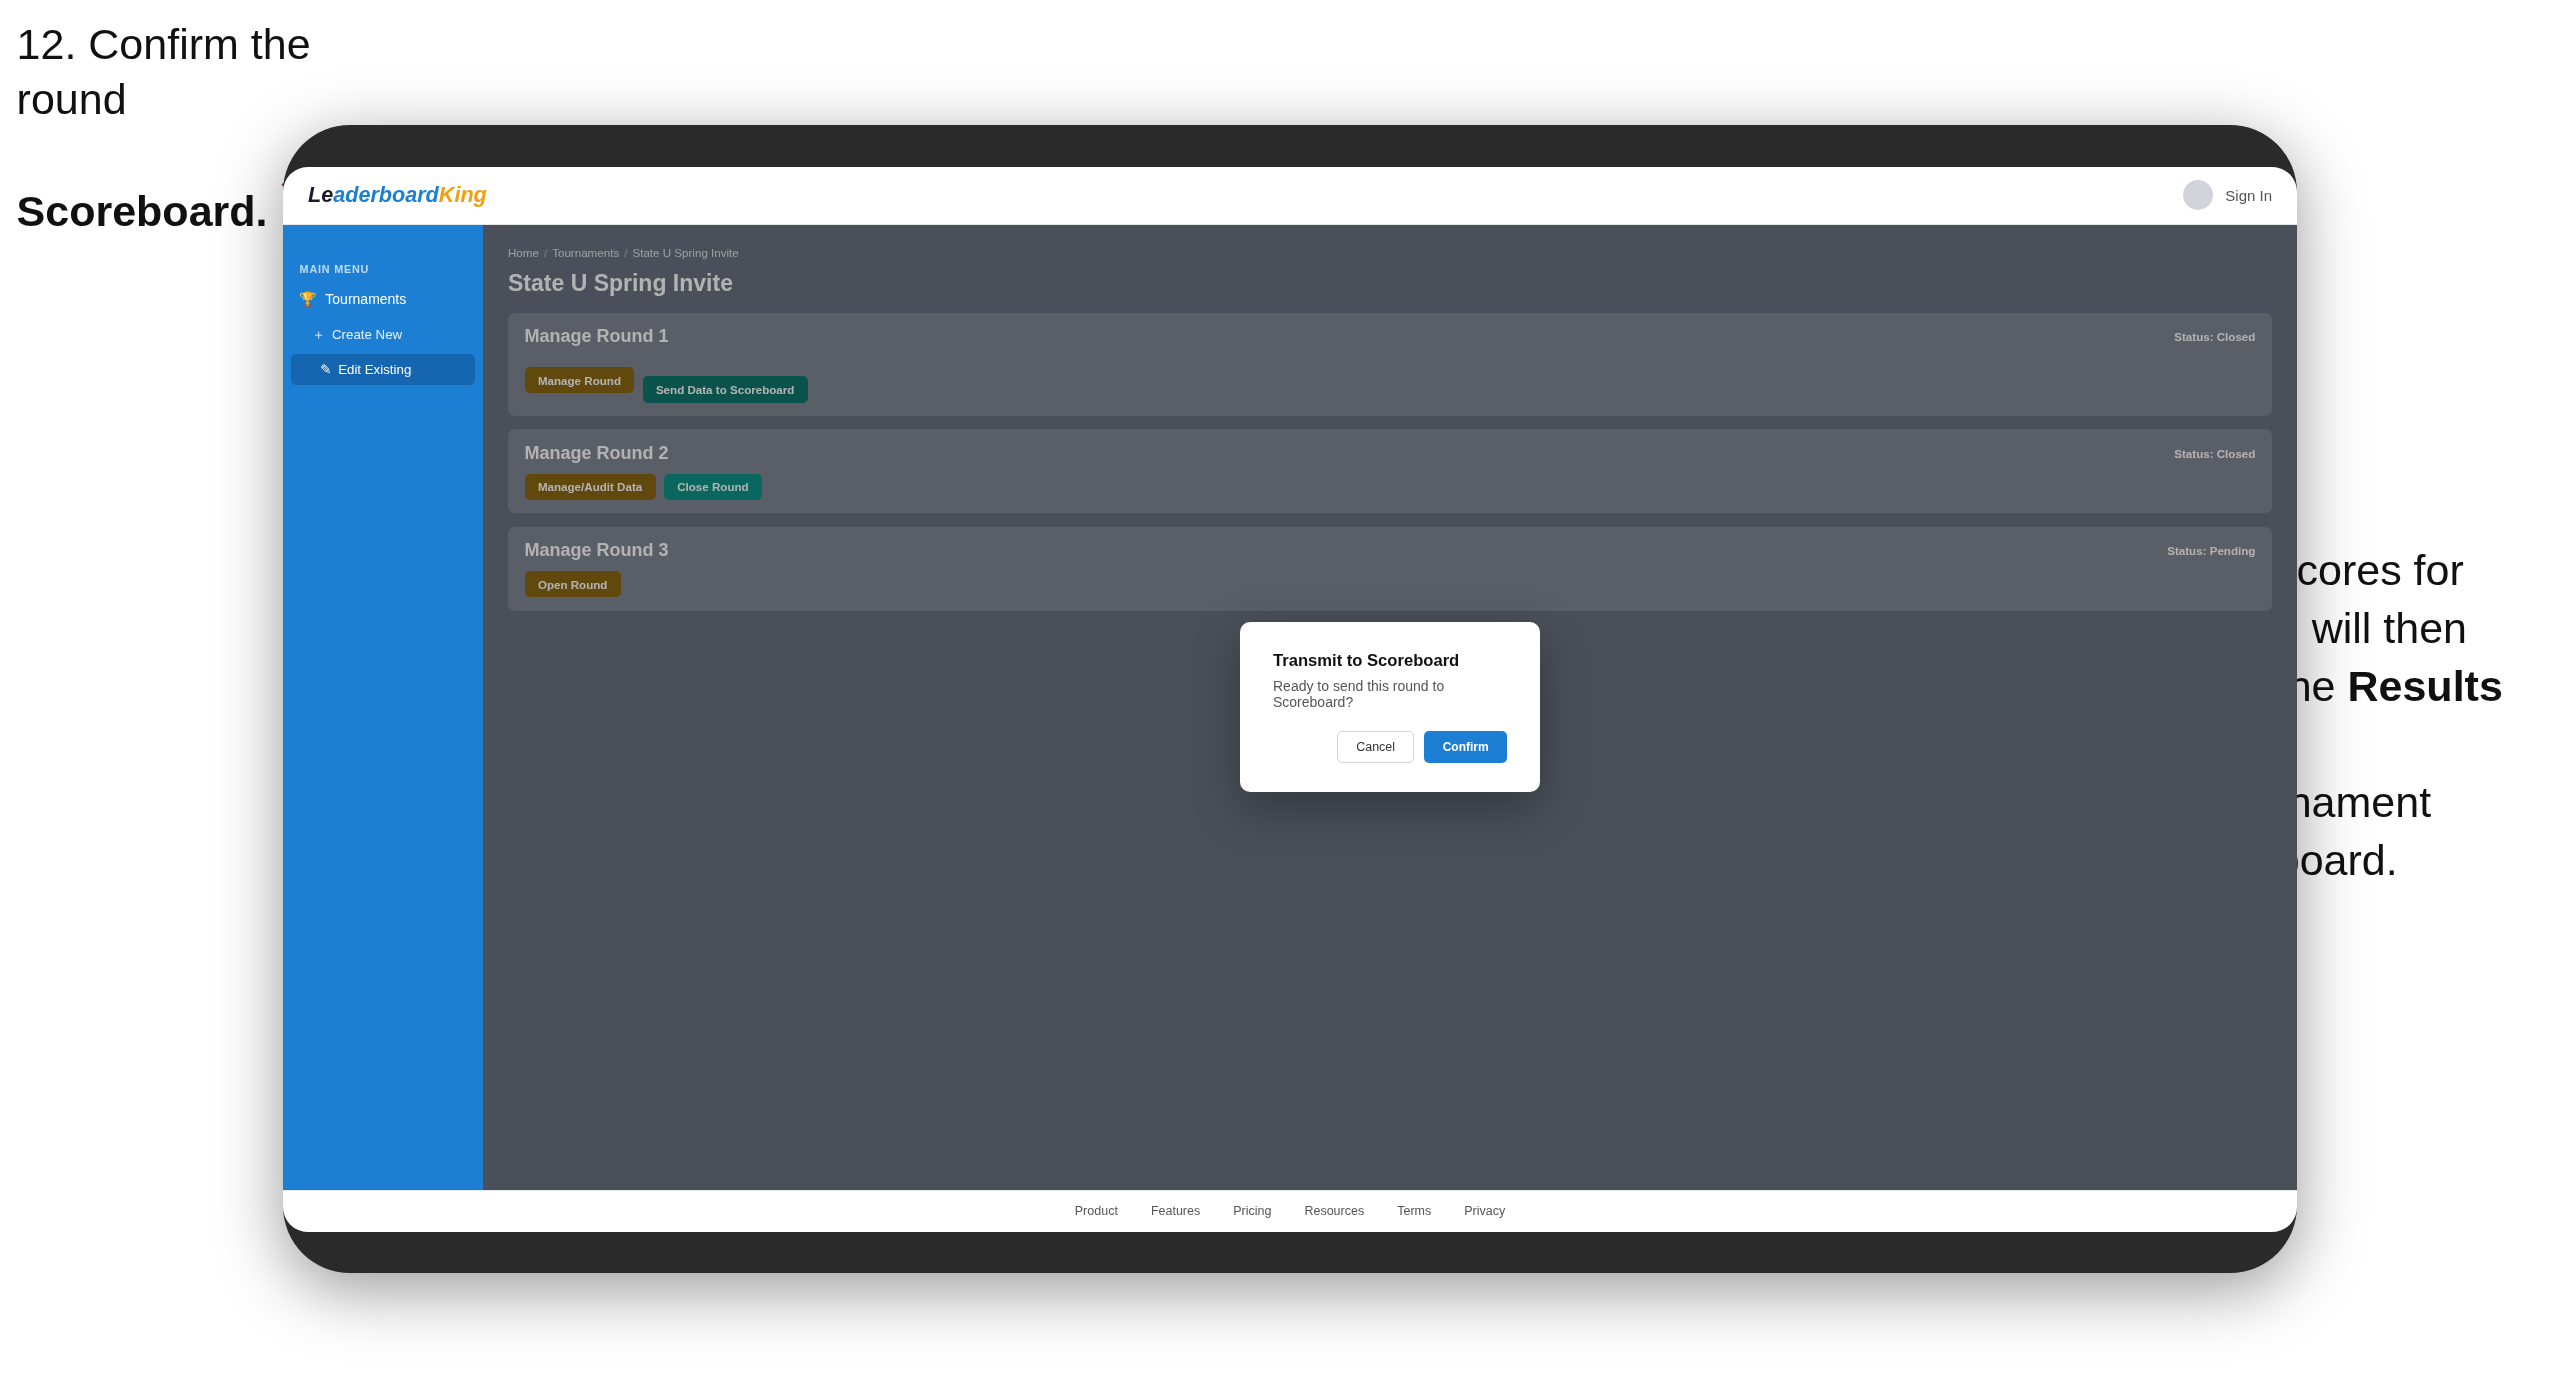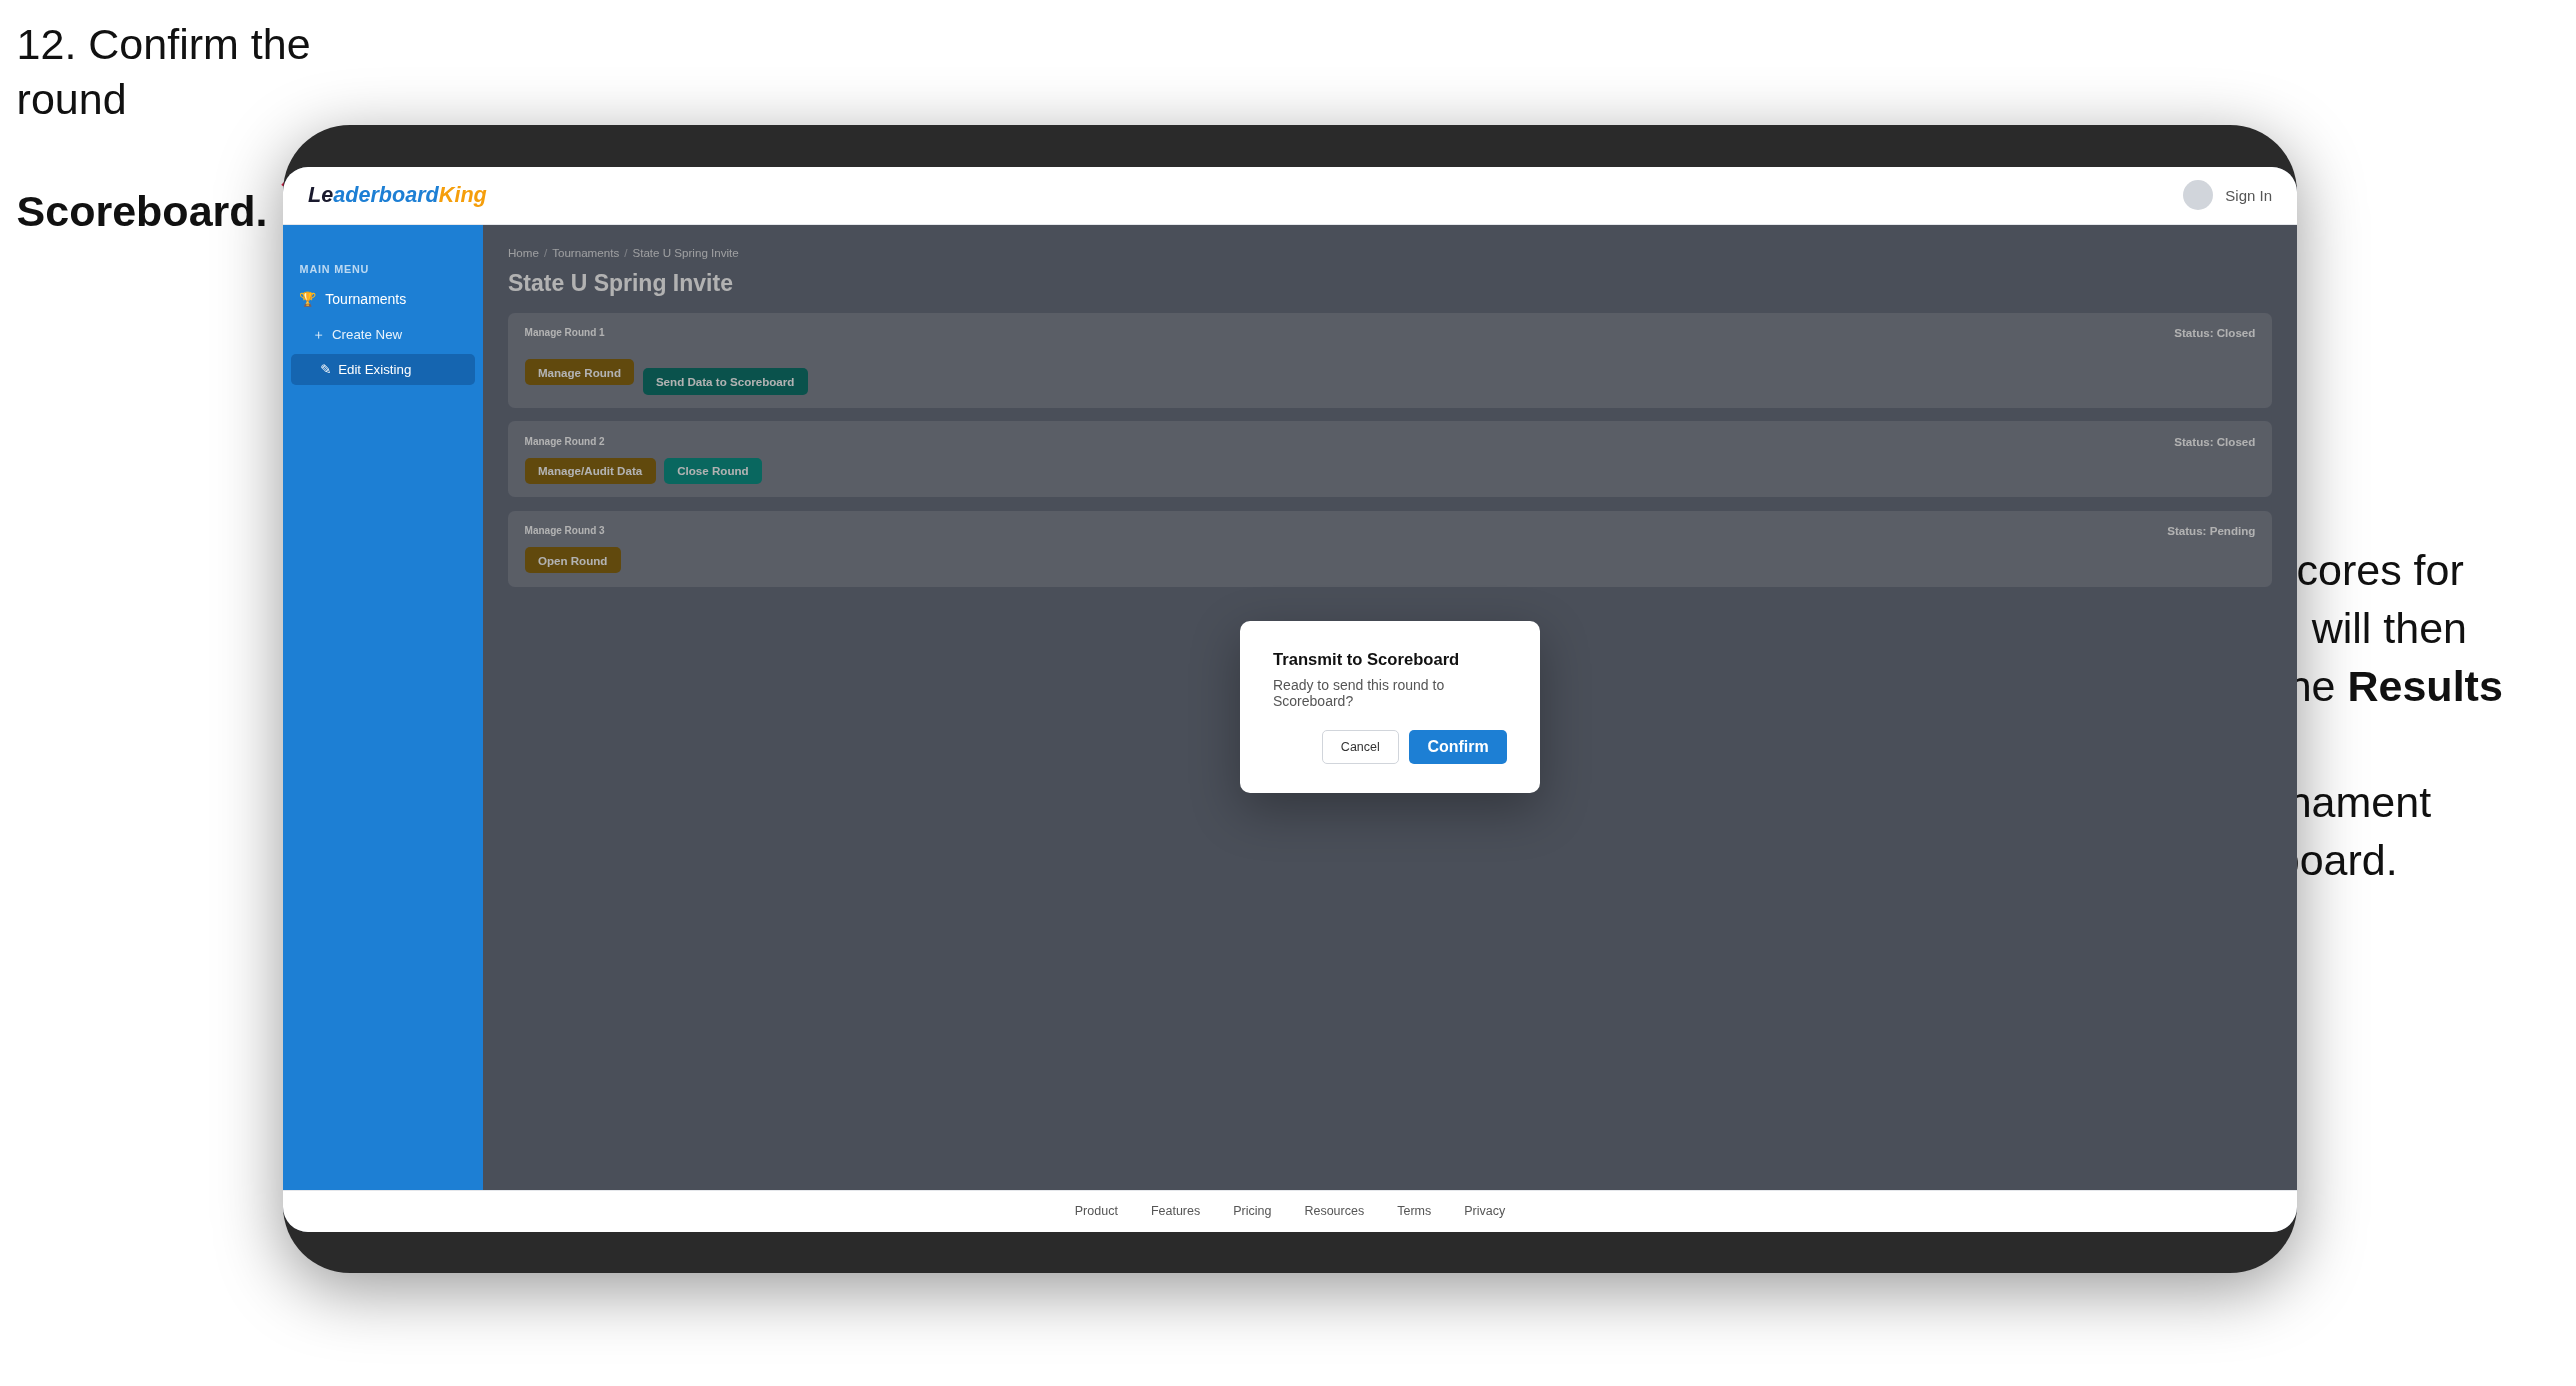--- a/index.html
+++ b/index.html
@@ -201,21 +201,21 @@
     }
 
     .round-header {
       display: flex;
       justify-content: space-between;
       align-items: center;
       margin-bottom: 10px;
     }
 
     .round-title {
-      font-size: 10px;
+      font-size: 18px;
       font-weight: 600;
       color: #fff;
     }
 
     .status-badge {
       font-size: 11.6px;
       font-weight: 600;
       color: #fff;
     }
 
@@ -317,21 +317,21 @@
       font-weight: 500;
       background: #fff;
       border: 0.8px solid #d1d5db;
       color: #333;
       cursor: pointer;
     }
 
     .modal-confirm {
       padding: 8.3px 18.3px;
       border-radius: 5px;
-      font-size: 16px;
+      font-size: 12px;
       font-weight: 600;
       background: #1d7fd4;
       border: none;
       color: #fff;
       cursor: pointer;
     }
   </style>
 </head>
 <body>
 

